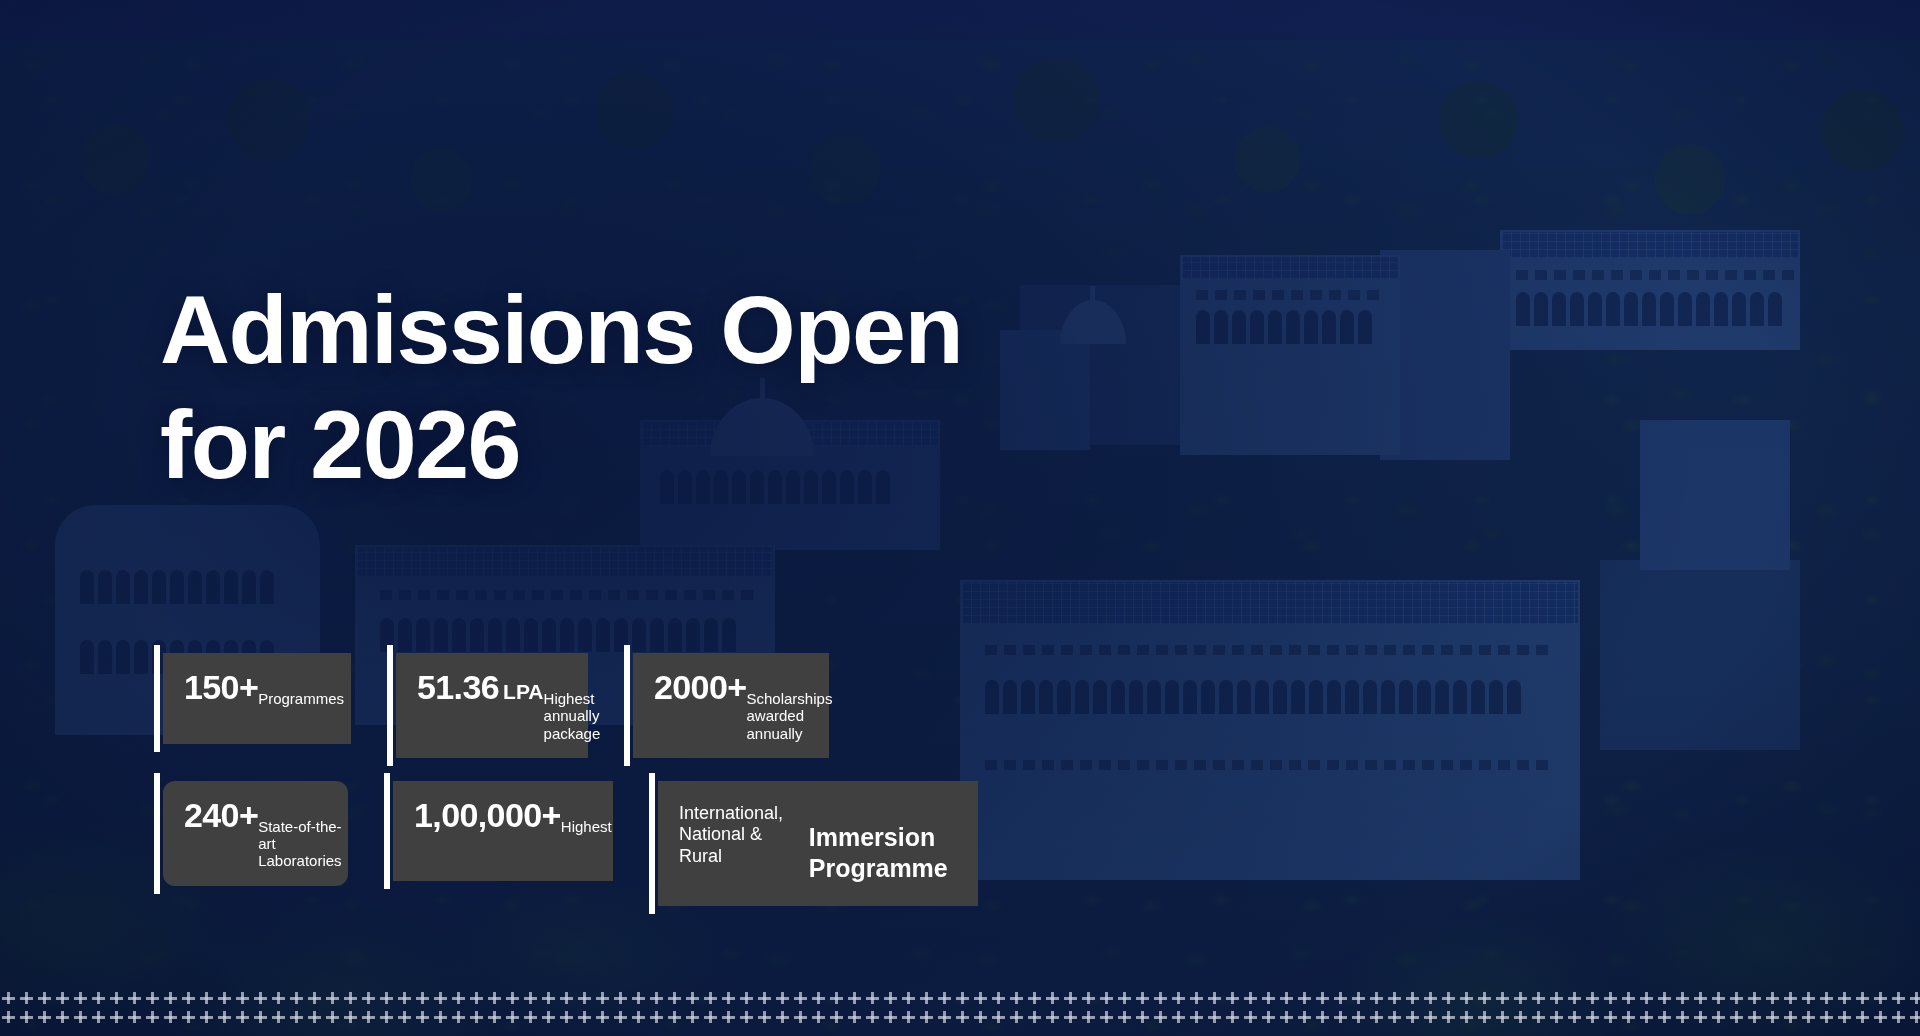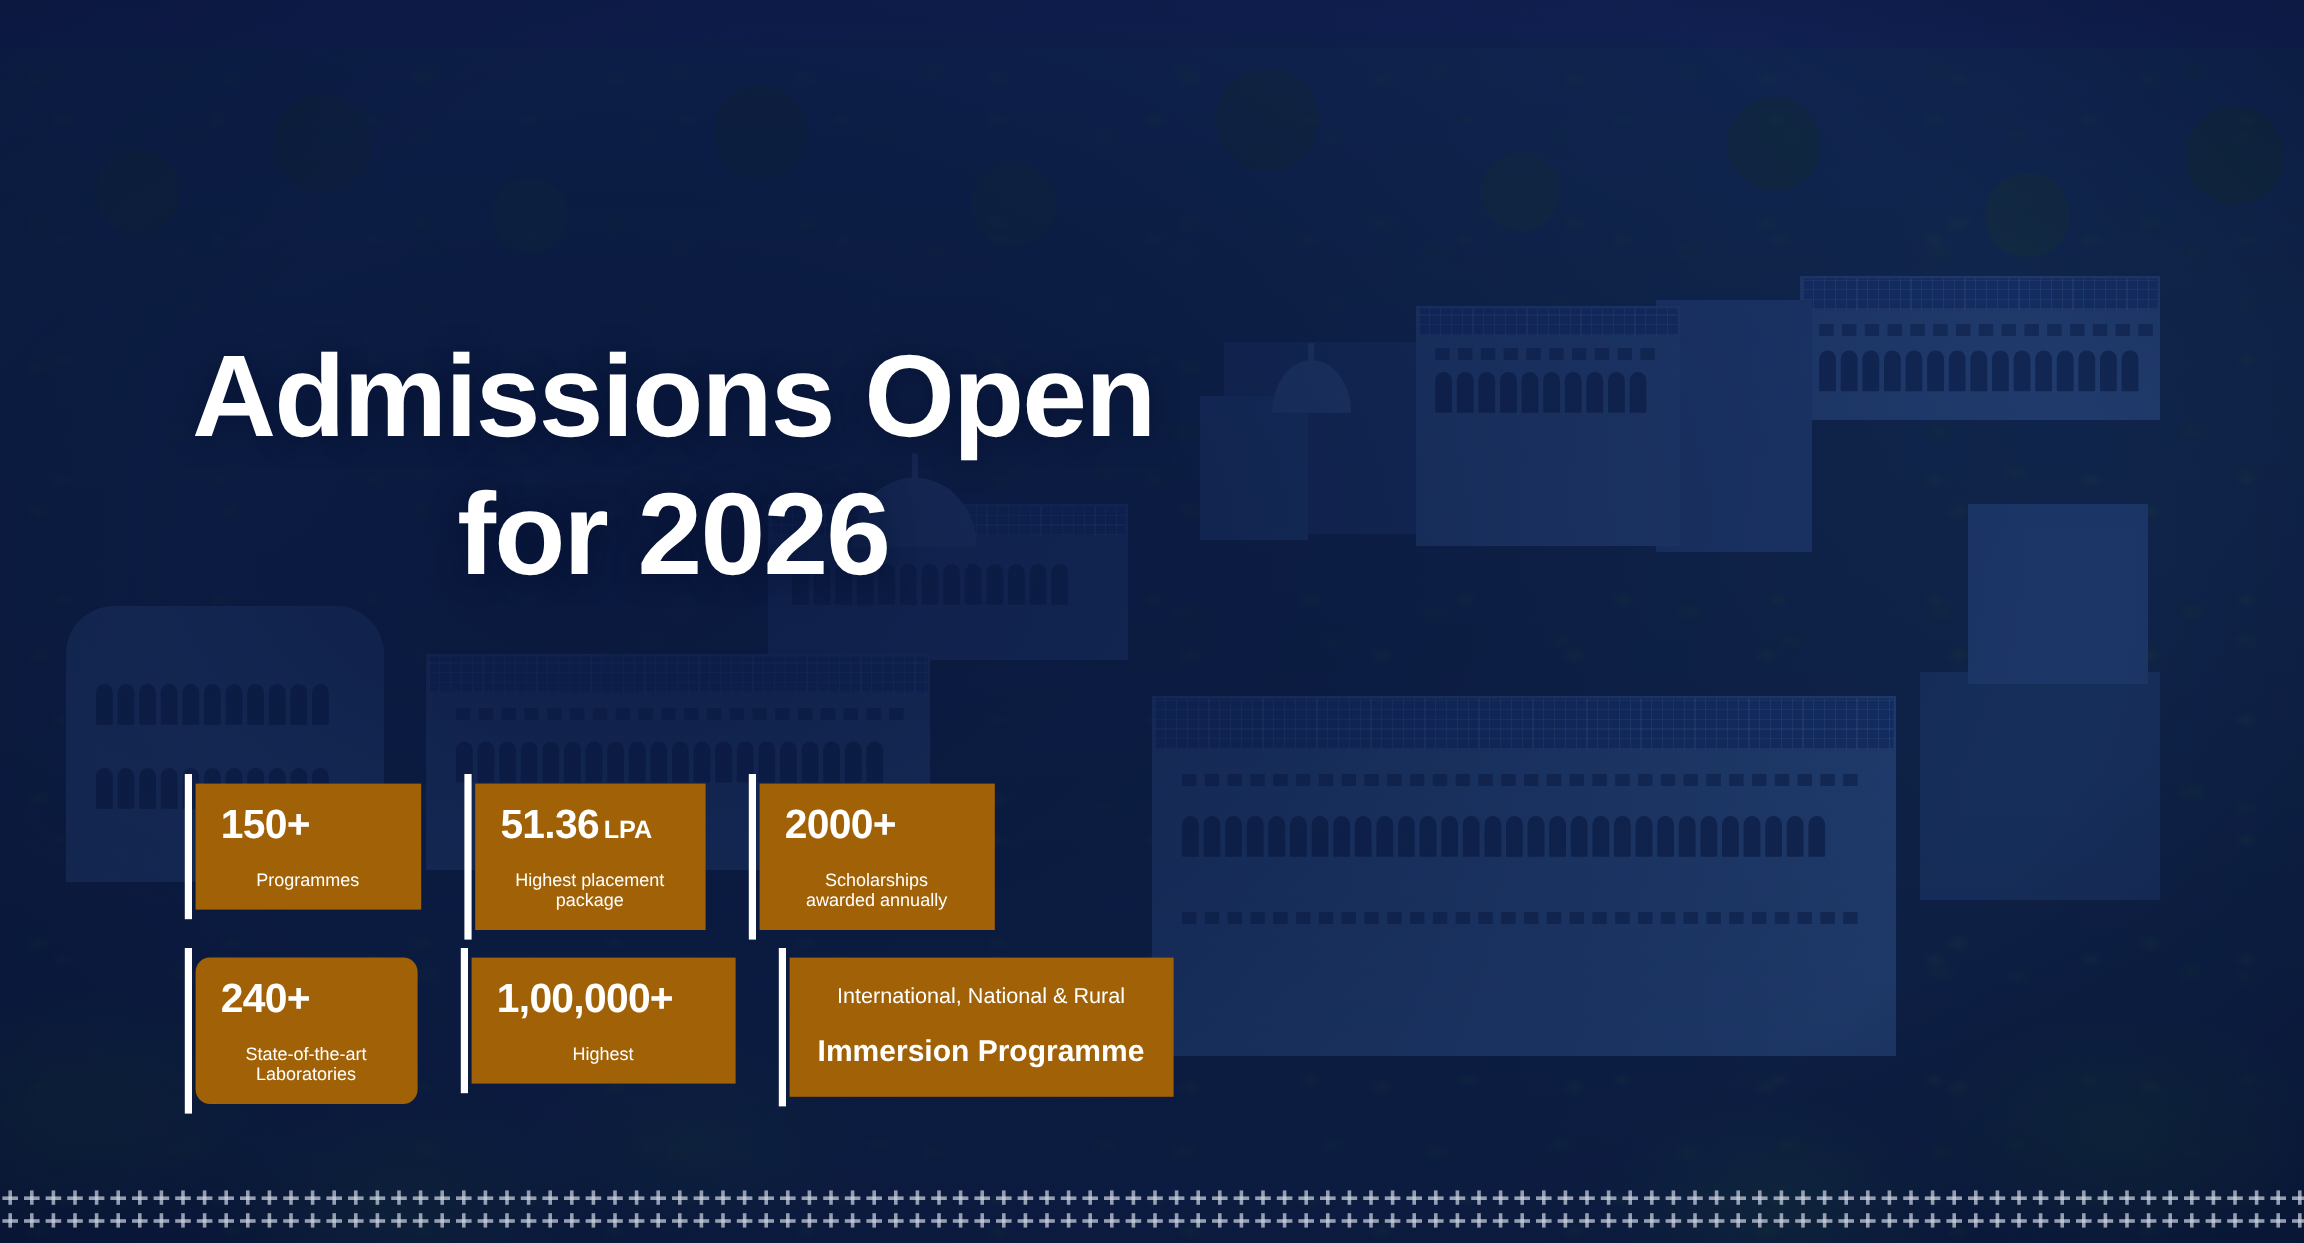--- a/index.html
+++ b/index.html
@@ -131,21 +131,21 @@
   .grade2 {
     position:absolute; inset:0;
     background:radial-gradient(ellipse 1200px 760px at 26% 44%, rgba(8,20,58,.72) 0%, rgba(8,20,58,.46) 46%, rgba(8,20,58,.18) 78%, rgba(8,20,58,0) 100%);
   }
   .vign {
     position:absolute; inset:0;
     background:radial-gradient(ellipse 1400px 900px at 50% 46%, rgba(0,0,0,0) 58%, rgba(3,10,34,.42) 100%);
   }
 
   
-  .content { position:absolute; inset:0;text-align:center; }
+  .content { position:absolute; inset:0; }
 
   .headline {
     position:absolute;
     left:160px; top:272px;
     color:#ffffff;
     font-size:97px;
     font-weight:bold;
     line-height:1.19;
     letter-spacing:-1.5px;
     text-shadow:0 2px 22px rgba(4,12,40,.55);
@@ -156,25 +156,25 @@
   .stats {
     position:absolute;
     left:163px; top:653px;
     width:930px;
   }
   .row { display:flex; align-items:flex-start; }
   .row.r1 { margin-bottom:23px; }
 
   .card {
     position:relative;
-    background:#a16207;
+    background:#404040;
     color:#ffffff;
     padding:17px 22px 16px 21px;
     min-height:93px;
-    display:flex; flex-direction:column; justify-content:flex-start;
+    display:flex; justify-content:flex-start;
   }
   .card::before {
     content:"";
     position:absolute;
     left:-9px; top:-8px;
     width:6px; height:calc(100% + 16px);
     background:#ffffff;
   }
   .card .num {
     font-size:34px; font-weight:bold; line-height:1.02;
@@ -529,21 +529,21 @@
             <span>150+</span>
           </div>
           <div class="lbl">Programmes</div>
         </div>
 
         <div class="card c-package">
           <div class="num">
             <span>51.36</span>
             <span class="unit">LPA</span>
           </div>
-          <div class="lbl">Highest placement
+          <div class="lbl">Highest annually
 package</div>
         </div>
 
         <div class="card c-scholar">
           <div class="num">
             <span>2000+</span>
           </div>
           <div class="lbl">Scholarships
 awarded annually</div>
         </div>

